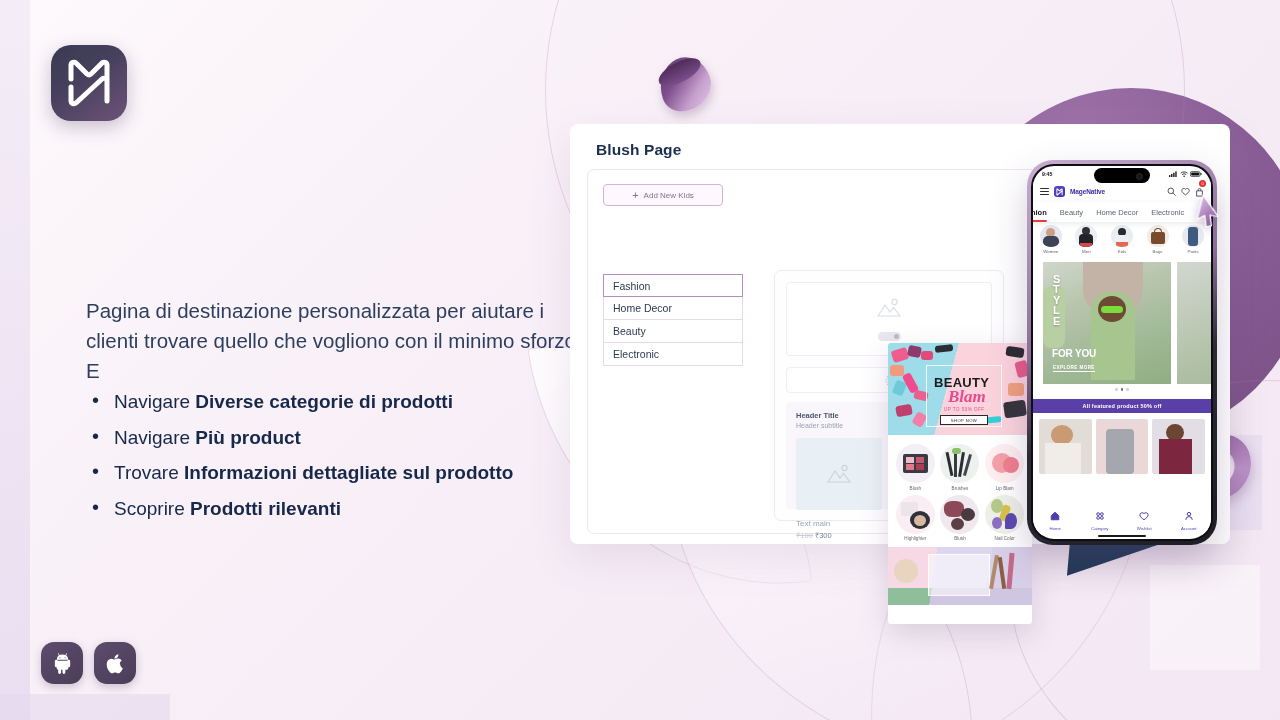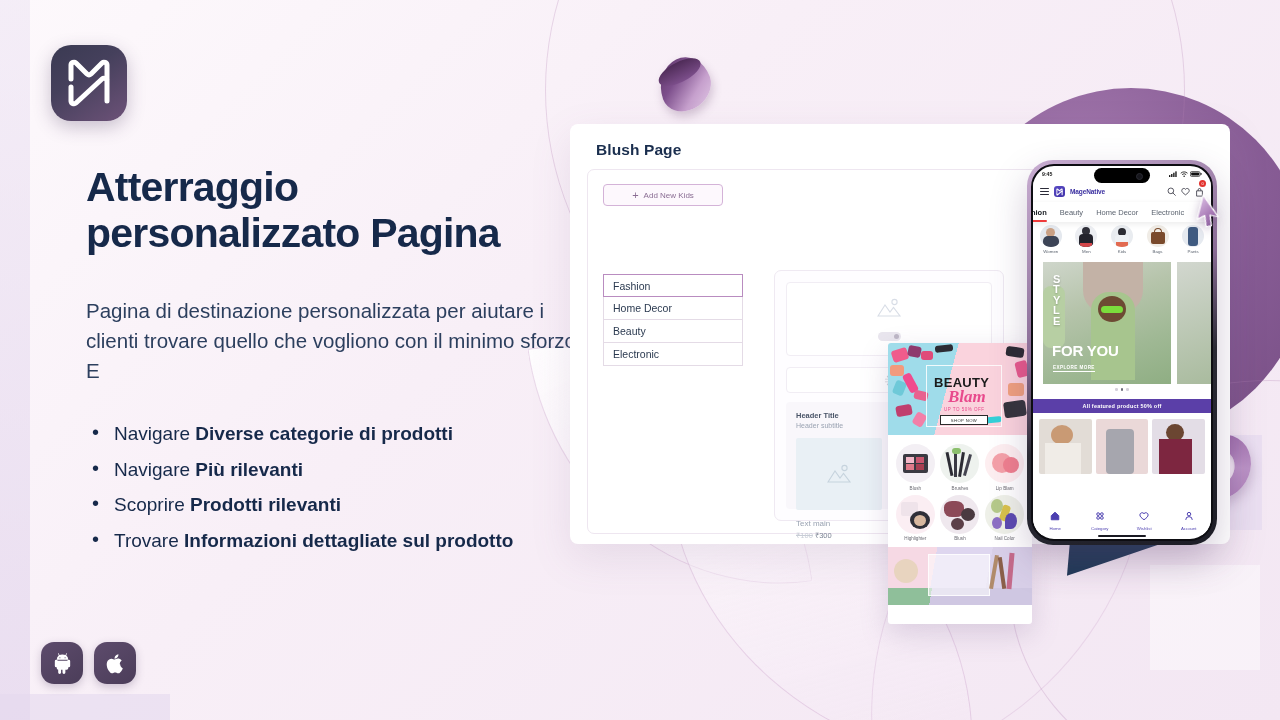--- a/index.html
+++ b/index.html
@@ -123,21 +123,21 @@
   .headline {
     position: absolute; left: 86px; top: 165px; width: 560px;
     font-size: 41px; line-height: 1.12; font-weight: 700;
     color: #16294a; letter-spacing: -.8px;
   }
   .subcopy {
     position: absolute; left: 86px; top: 296px; width: 490px;
     font-size: 20.5px; line-height: 1.47; color: #2c3f5e; font-weight: 400;
   }
   .bullets {
-    position: absolute; left: 88px; top: 424px; width: 560px;
+    position: absolute; left: 88px; top: 392px; width: 560px;
     list-style: none;
   }
   .bullets li {
     font-size: 19px; line-height: 1; color: #16294a;
     margin-bottom: 16.5px; padding-left: 26px; position: relative;
   }
   .bullets li::before {
     content: "•"; position: absolute; left: 4px; top: -2px;
     font-size: 20px; color: #16294a;
   }
@@ -364,21 +364,21 @@
   }
   .hero-side {
     position: absolute; left: 144px; top: 96px; width: 36px; height: 122px;
     background: linear-gradient(160deg, #d2d7cf, #a9bb9e);
   }
   .hero-vert {
     position: absolute; left: 10px; top: 12px;
     font-size: 11px; font-weight: 800; color: #fff; line-height: .95;
     text-shadow: 0 1px 2px rgba(0,0,0,.25);
   }
-  .hero-for { position: absolute; left: 9px; bottom: 25px; font-size: 15px; font-weight: 800; color: #fff; letter-spacing: -.2px; }
+  .hero-for { position: absolute; left: 9px; bottom: 25px; font-size: 10px; font-weight: 800; color: #fff; letter-spacing: -.2px; }
   .hero-exp {
     position: absolute; left: 10px; bottom: 12px;
     font-size: 4.6px; color: #fff; font-weight: 700; letter-spacing: .4px;
     border-bottom: 1px solid #fff; padding-bottom: 1px;
   }
   .dots {
     position: absolute; left: 0; top: 222px; width: 100%;
     display: flex; justify-content: center; gap: 3px;
   }
   .dots i { width: 2.6px; height: 2.6px; border-radius: 50%; background: #d4d0da; display: block; }
@@ -438,38 +438,37 @@
 </div>
 
 <div class="logo">
   <svg viewBox="0 0 48 52">
     <path d="M6 22 V8 a3 3 0 0 1 5-2 L22 17 a3 3 0 0 0 4 0 L37 6 a3 3 0 0 1 5 2 V22" fill="none" stroke="#fff" stroke-width="5" stroke-linecap="round" stroke-linejoin="round"></path>
     <path d="M6 30 V44 a3 3 0 0 0 5 2 L37 22 a3 3 0 0 1 5 2 V44" fill="none" stroke="#fff" stroke-width="5" stroke-linecap="round" stroke-linejoin="round"></path>
   </svg>
 </div>
 
 <h1 class="headline">
-  <span>Atterraggio</span><br>
-  <span>personalizzato Pagina</span>
+  <br>
 </h1>
 
 <p class="subcopy">Pagina di destinazione personalizzata per aiutare i clienti trovare quello che vogliono con il minimo sforzo E</p>
 
 <ul class="bullets">
   <li>
     <span>Navigare </span><b>Diverse categorie di prodotti</b>
   </li>
   <li>
-    <span>Navigare </span><b>Più rilevanti</b>
+    <span>Navigare </span><b>Più product</b>
+  </li>
+  <li>
+    <span>Trovare </span><b>Informazioni dettagliate sul prodotto</b>
   </li>
   <li>
     <span>Scoprire </span><b>Prodotti rilevanti</b>
-  </li>
-  <li>
-    <span>Trovare </span><b>Informazioni dettagliate sul prodotto</b>
   </li>
 </ul>
 
 <div class="badges">
   <div class="badge">
     <svg viewBox="0 0 24 24">
       <path d="M6 9h12v8a1.5 1.5 0 0 1-1.5 1.5H15v3a1.5 1.5 0 0 1-3 0v-3h-1.5v3a1.5 1.5 0 0 1-3 0v-3H7.5A1.5 1.5 0 0 1 6 17V9zM4 9.5a1.5 1.5 0 0 1 3 0v5a1.5 1.5 0 0 1-3 0v-5zm13 0a1.5 1.5 0 0 1 3 0v5a1.5 1.5 0 0 1-3 0v-5zM8.2 3.3l-.9-1.6a.35.35 0 0 1 .6-.35l.95 1.65A7.3 7.3 0 0 1 12 2.5c1.1 0 2.17.2 3.15.5l.95-1.65a.35.35 0 0 1 .6.35l-.9 1.6A5.9 5.9 0 0 1 18 8H6a5.9 5.9 0 0 1 2.2-4.7zM9.3 5.4a.6.6 0 1 0 0 1.2.6.6 0 0 0 0-1.2zm5.4 0a.6.6 0 1 0 0 1.2.6.6 0 0 0 0-1.2z"></path>
     </svg>
   </div>
   <div class="badge">

